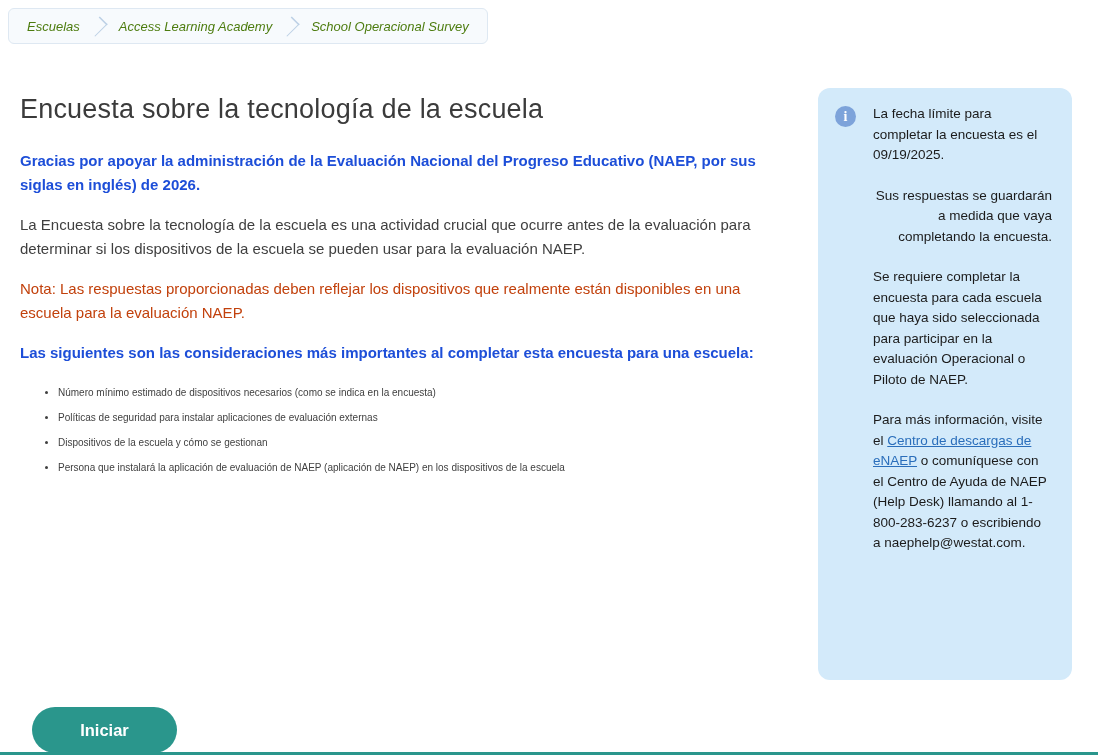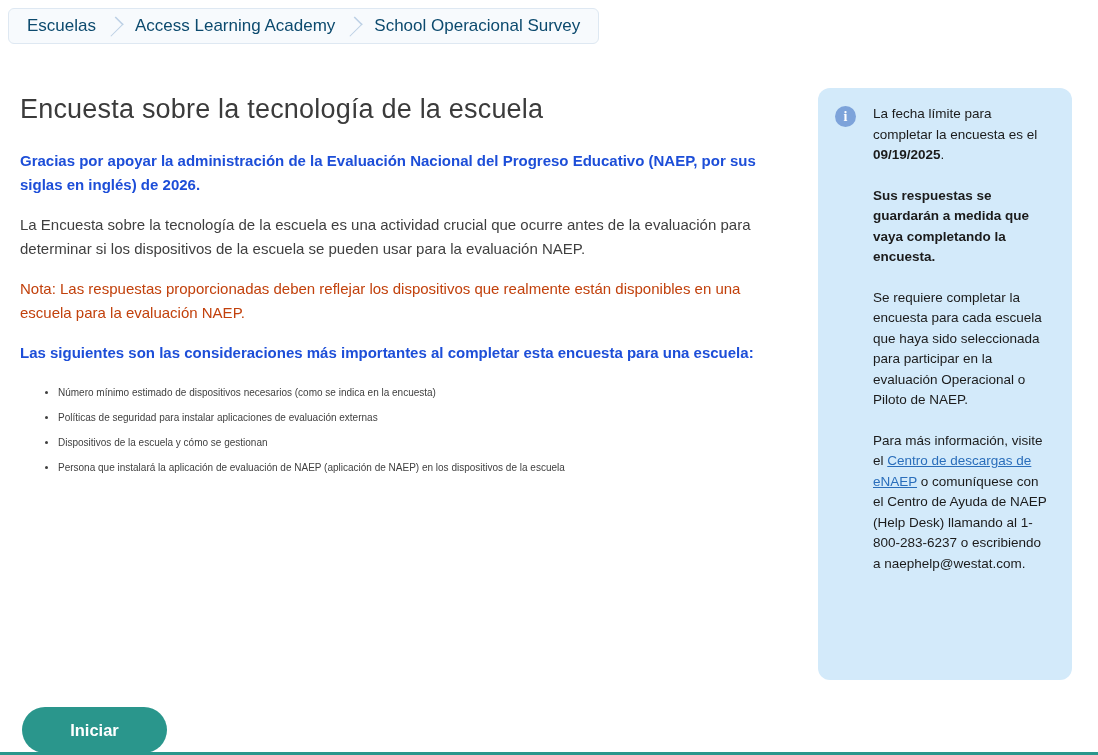--- a/index.html
+++ b/index.html
@@ -16,22 +16,22 @@
   .breadcrumb {
     position:absolute; top:8px; left:8px;
     display:inline-flex; align-items:center;
     background:#f7fafd;
     border:1px solid #dee8f2;
     border-radius:6px;
     padding:0 18px;
     height:36px;
   }
   .crumb {
-    color:#0c4a6e; font-size:17px; text-decoration:none;
-    white-space:nowrap; cursor:pointer;
+    color:#4d7c0f; font-size:13px; text-decoration:none;
+    white-space:nowrap; cursor:pointer;font-style:italic;
   }
   .crumb.current { cursor:default; }
   .crumb-sep {
     width:11px; height:11px;
     border-top:1px solid #bcd0e5; border-right:1px solid #bcd0e5;
     transform:rotate(45deg) scaleY(1.6);
     margin:0 16px 0 12px; flex:none;
   }
 
   
@@ -62,26 +62,26 @@
     flex:none; width:21px; height:21px; border-radius:50%;
     background:#7da3da; color:#ffffff;
     display:flex; align-items:center; justify-content:center;
     font-family:"Liberation Serif", serif;
     font-weight:700; font-size:14px; line-height:1;
     margin:2px 0 0 3px;
   }
   .info-body { flex:1 1 auto; margin-left:17px; color:#1b1b1b; }
   .info-body p { font-size:13.5px; line-height:20.5px; margin-bottom:20px; }
   .info-body p:last-child { margin-bottom:0; }
-  .info-bold { font-weight:700; }
+  .info-bold { font-weight:400;text-align:right; }
   .info-link { color:#2a6ebb; text-decoration:underline; cursor:pointer; }
 
   
   .start-button {
-    position:absolute; left:22px; top:707px;
+    position:absolute; left:32px; top:707px;
     min-width:145px; height:46px; padding:8px 36px;
     background:#2a968c; color:#ffffff;
     border:none; border-radius:24px;
     font-family:"Liberation Sans", sans-serif;
     font-size:16.5px; font-weight:700;
     cursor:pointer;
   }
 
   
   .footer-strip {

